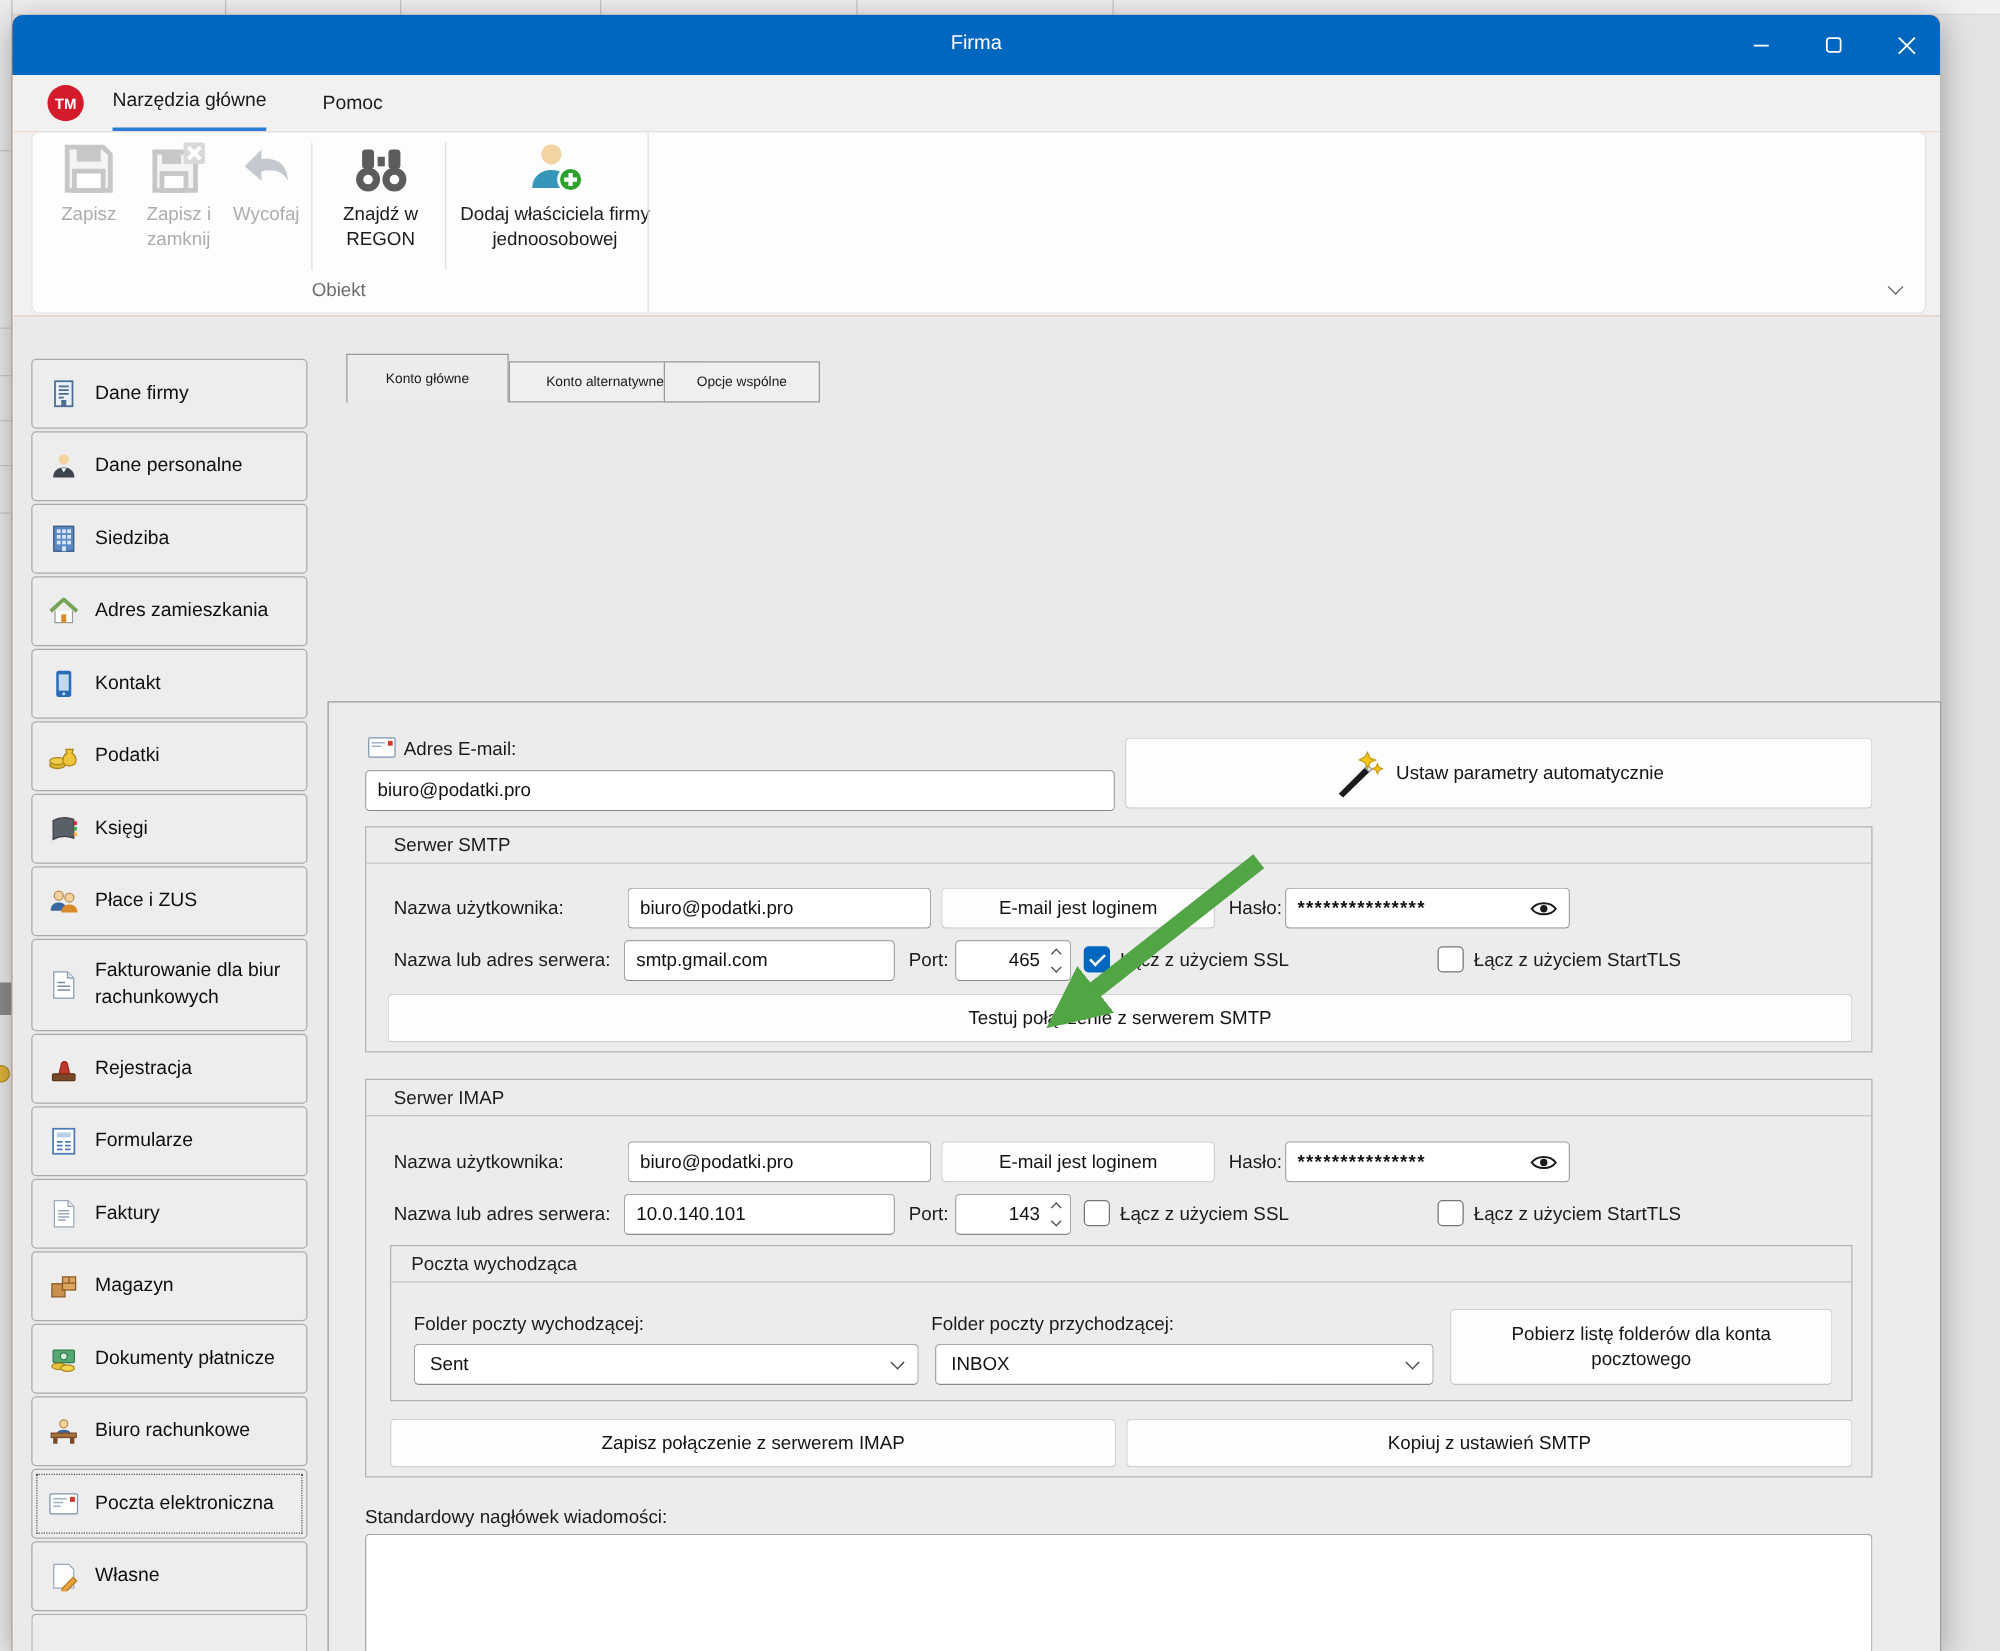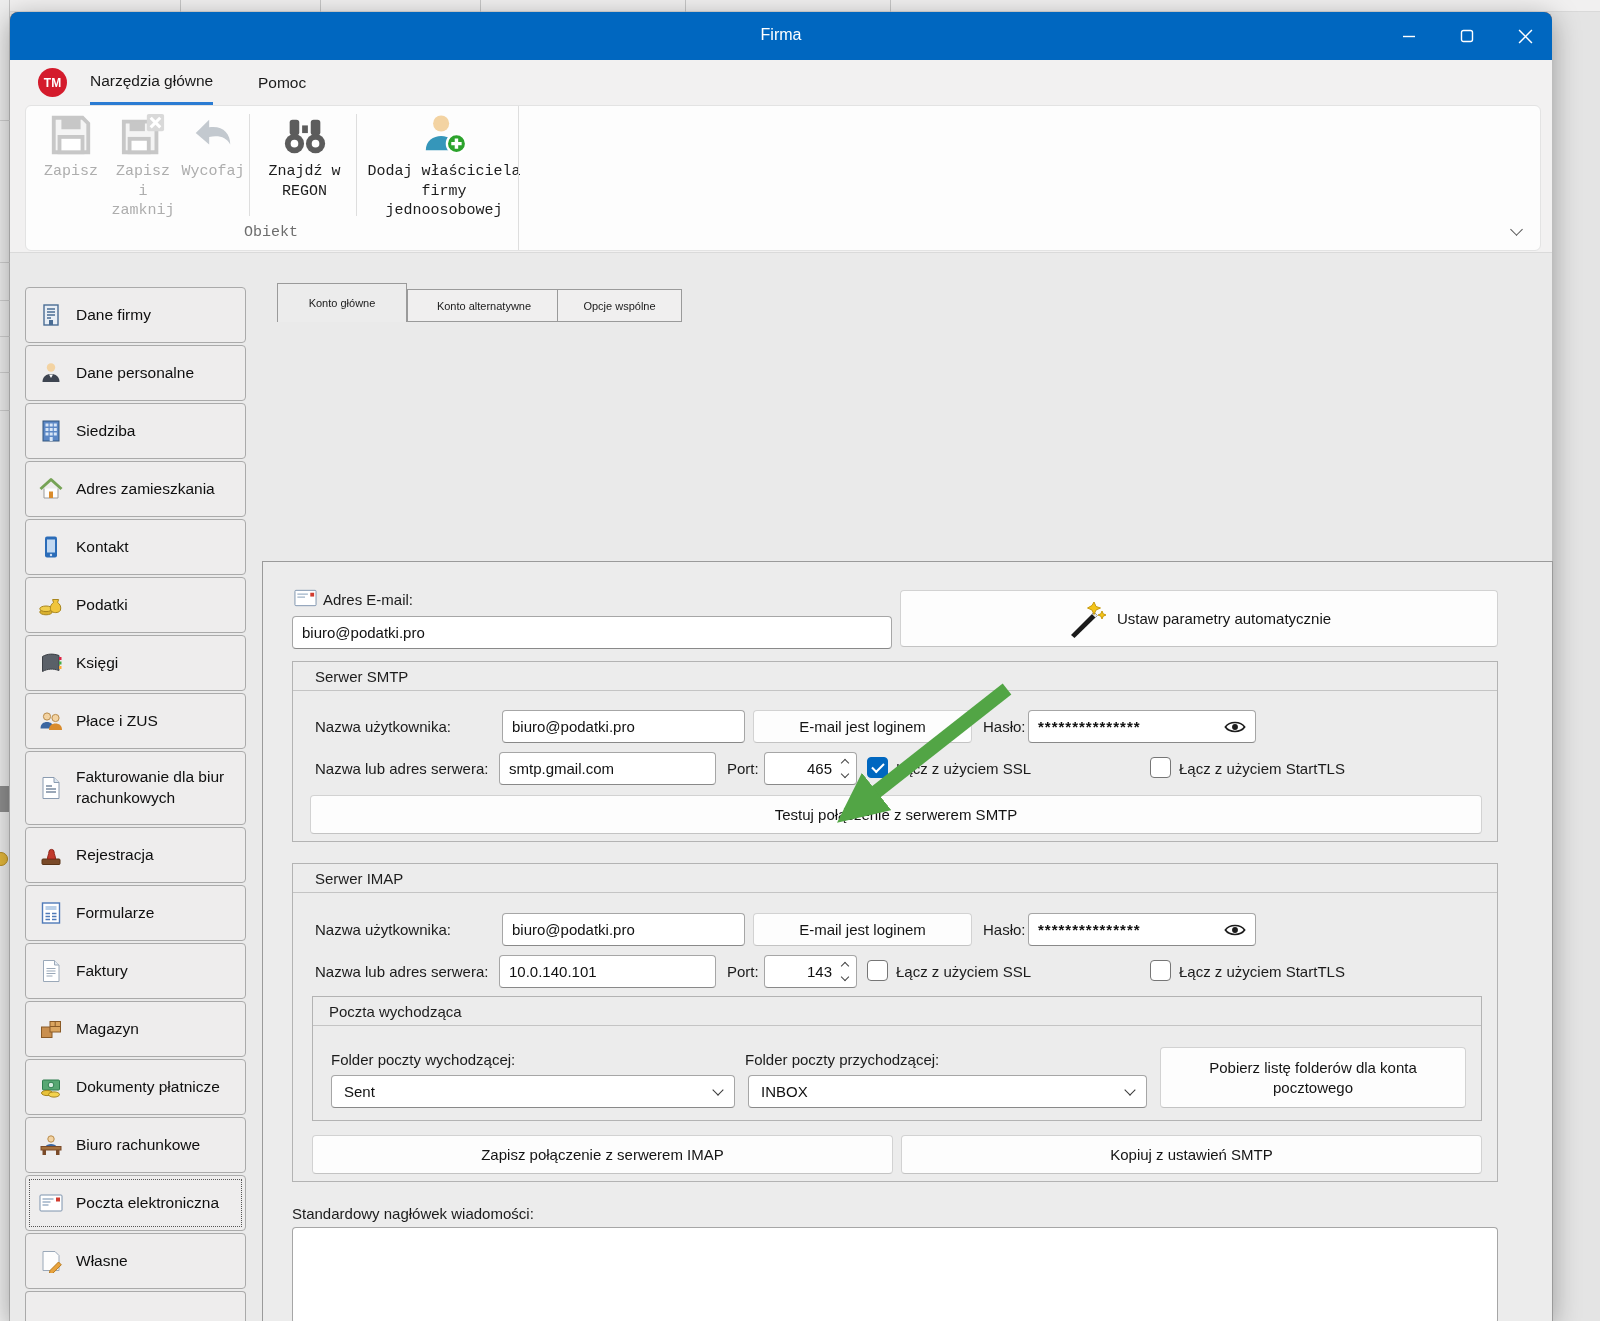--- a/index.html
+++ b/index.html
@@ -25,21 +25,21 @@
   .wc { width:26px; height:26px; display:flex; align-items:center; justify-content:center; cursor:pointer; }
 
   
   .menubar { position:absolute; left:0; top:48px; width:100%; height:45px; background:#f2f1f1; }
   .logo { position:absolute; left:28px; top:8px; width:29px; height:29px; border-radius:50%;
     background:#d41b2c; color:#fff; font-weight:bold; font-size:12px; display:flex; align-items:center; justify-content:center; }
   .menu-tab { position:absolute; top:0; height:45px; display:flex; align-items:center; font-size:15.5px; color:#1a1a1a; cursor:pointer; }
   .menu-tab.active { border-bottom:3px solid #2b7cd3; }
 
   
-  .ribbon { position:absolute; left:0; top:93px; width:100%; height:148px; background:#f2f1f1; border-bottom:1px solid #dadada;font-family:Liberation Mono, monospace; }
+  .ribbon { position:absolute; left:0; top:93px; width:100%; height:148px; background:#f2f1f1; border-bottom:1px solid #dadada; }
   .ribbon-panel { position:absolute; left:15px; top:0; width:1516px; height:146px; background:#fdfdfd;
     border:1px solid #e3e3e3; border-radius:6px; }
   .rbtn { position:absolute; top:6px; display:flex; flex-direction:column; align-items:center; cursor:pointer; }
   .rbtn .ric { width:46px; height:46px; display:flex; align-items:center; justify-content:center; }
   .rbtn .ric svg { width:42px; height:42px; }
   .rbtn .rlb { margin-top:4px; font-size:15px; line-height:1.3; text-align:center; color:#1c1c1c; }
   .rbtn.disabled .rlb { color:#adadad; }
   .rdiv { position:absolute; top:8px; width:1px; height:102px; background:#dedede; }
   .rdiv.big { top:0; height:144px; }
   .rgroup-label { position:absolute; top:118px; font-size:15px; color:#6d6d6d; text-align:center; }
@@ -400,21 +400,21 @@
               <path d="M11 21.5 19.5 13l2.8 2.8-8.5 8.5-3.6.8z" fill="#e8a33d" stroke="#b87a1e"></path>
             </svg>
           </span>
           <span class="sb-label">Własne</span>
         </div>
         <div class="sb-item partial"></div>
       </div>
 
     <div class="tab active" style="left:267px;top:30px;width:130px;height:39px">Konto główne</div>
     <div class="tab" style="left:397px;top:36px;width:154px;height:33px">Konto alternatywne</div>
-    <div class="tab" style="left:547px;top:36px;width:125px;height:33px">Opcje wspólne</div>
+    <div class="tab" style="left:521px;top:36px;width:125px;height:33px">Opcje wspólne</div>
 
     <div class="panel">
 
       <span class="abs" style="left: 31px; top: 27px; width: 23px; height: 18px; display: inline-flex; align-items: center; justify-content: center;">
           <svg viewBox="0 0 24 18" style="width: 100%; height: 100%;">
             <rect x="1" y="1" width="22" height="16" rx="1" fill="#fff" stroke="#7d93ad"></rect>
             <path d="M3.5 5h11M3.5 8h8" stroke="#9fb3c8" stroke-width="1.3"></path>
             <rect x="17" y="3.5" width="4" height="4" fill="#d23b2e"></rect>
           </svg>
         </span>

